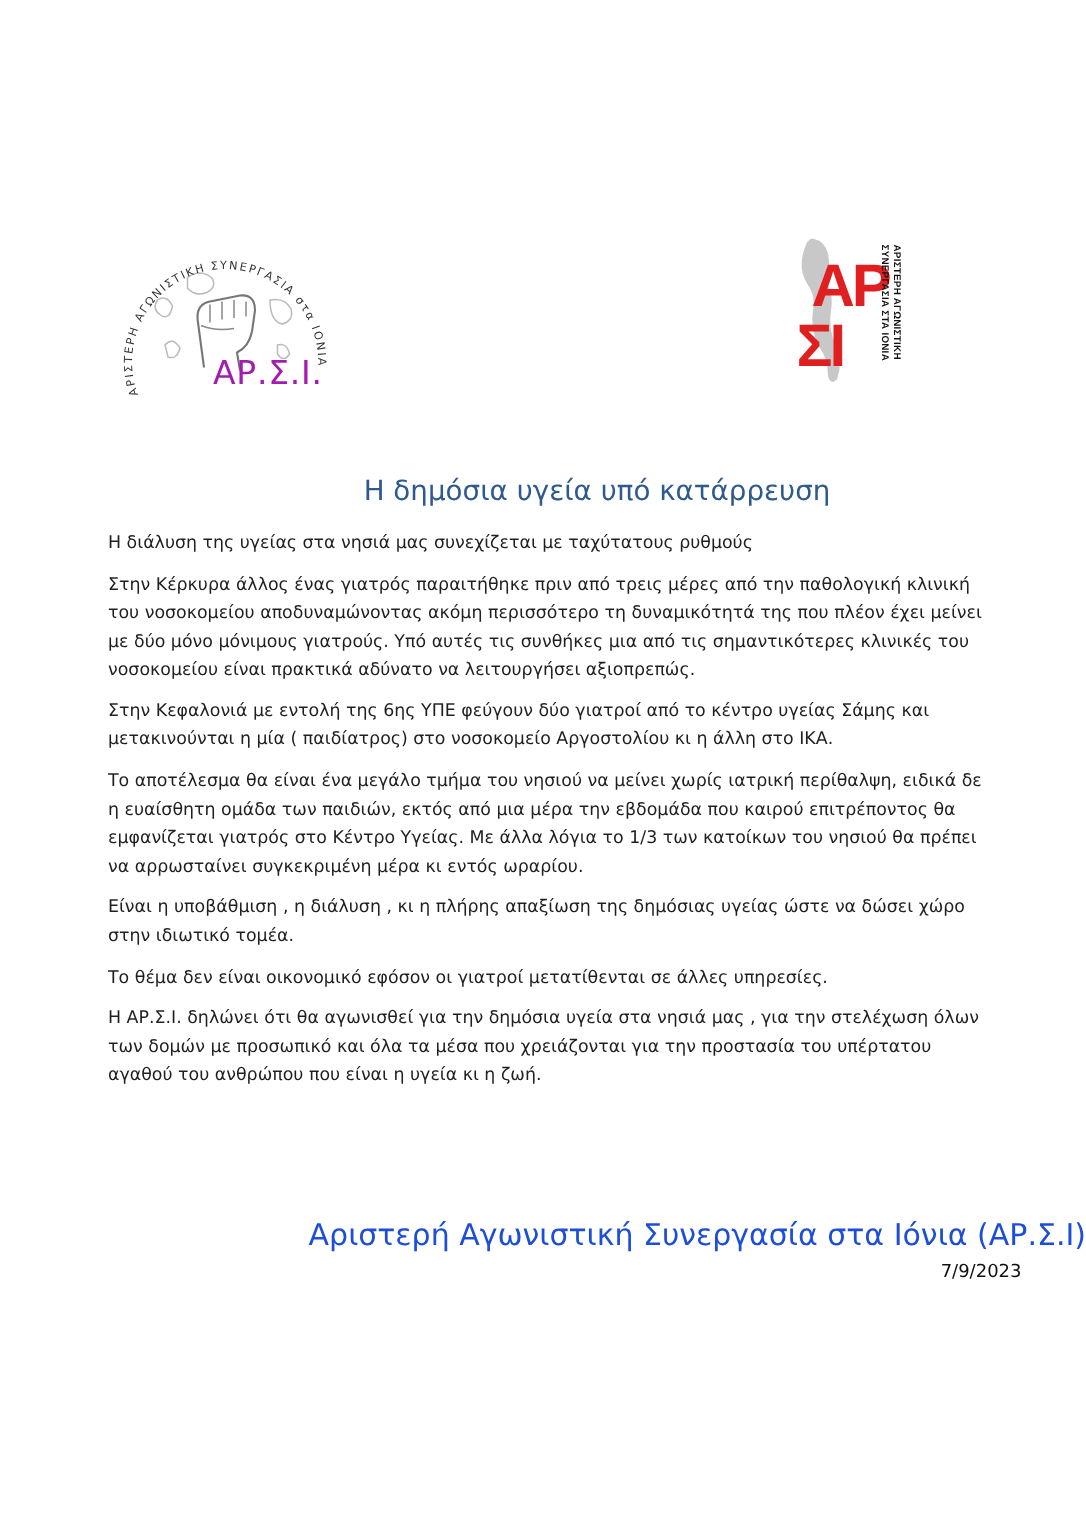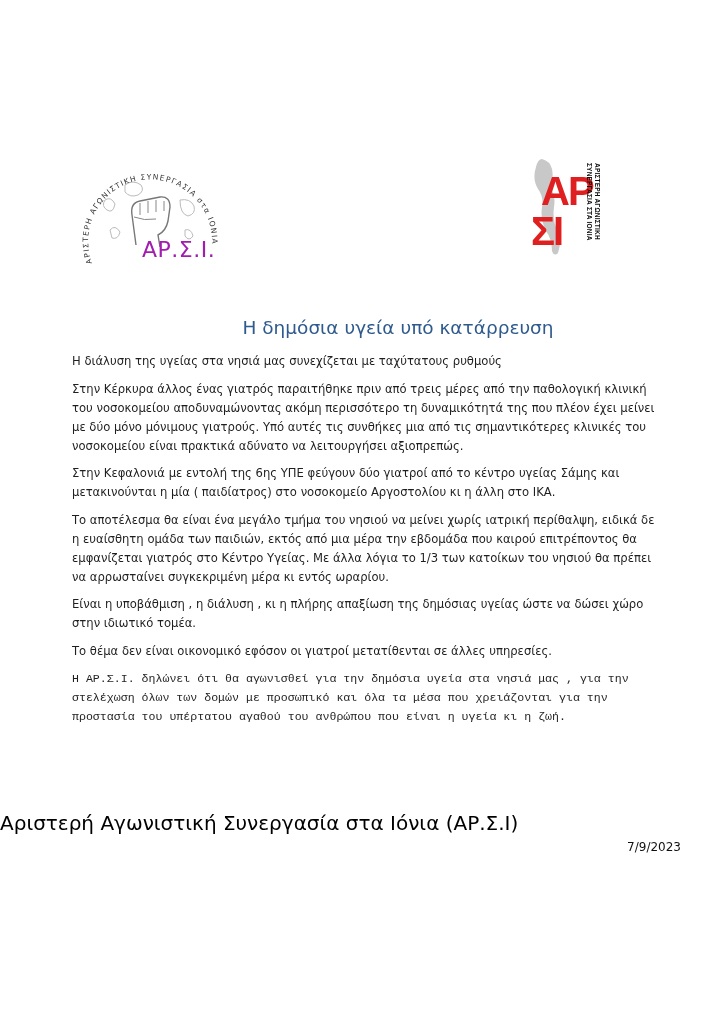--- a/index.html
+++ b/index.html
@@ -24,24 +24,24 @@
                        color: #111; line-height: 1.1; letter-spacing: 0.2px; }
   .logo-right .vtext.a { left: 66px; top: 8px; }
   .logo-right .vtext.b { left: 58px; top: 8px; }
 
   .title { position: absolute; left: 0; width: 724px; top: 305px; text-align: center;
            font-size: 18.5px; color: #2e5a8e; font-family: "DejaVu Sans", sans-serif; font-weight: normal; padding-left: 36px; }
 
   .body-text { position: absolute; left: 72px; width: 590px; top: 352px;
                font-family: "DejaVu Sans", sans-serif; font-size: 11.6px; line-height: 19px; color: #1f1f1f; }
   .body-text p { margin: 0 0 8.5px 0; }
-  .body-text p.gap { margin-top: 5px; font-family: Liberation Mono, monospace; }
+  .body-text p.gap { margin-top: 5px; }
 
-  .signature { position: absolute; left: 0; width: 724px; top: 811px; text-align: left;
-               font-size: 20px; color: #000000; font-family: "DejaVu Sans", sans-serif; }
+  .signature { position: absolute; left: 0; width: 724px; top: 811px; text-align: right;
+               font-size: 20px; color: #1d4ed8; font-family: "DejaVu Sans", sans-serif; }
   .date { position: absolute; right: 43px; top: 840px; font-size: 12px; color: #111;
           font-family: "DejaVu Sans", sans-serif; }
 </style>
 </head>
 <body>
 
 <div class="page">
 
   <div class="logo-left">
     <svg viewBox="0 0 160 125">

